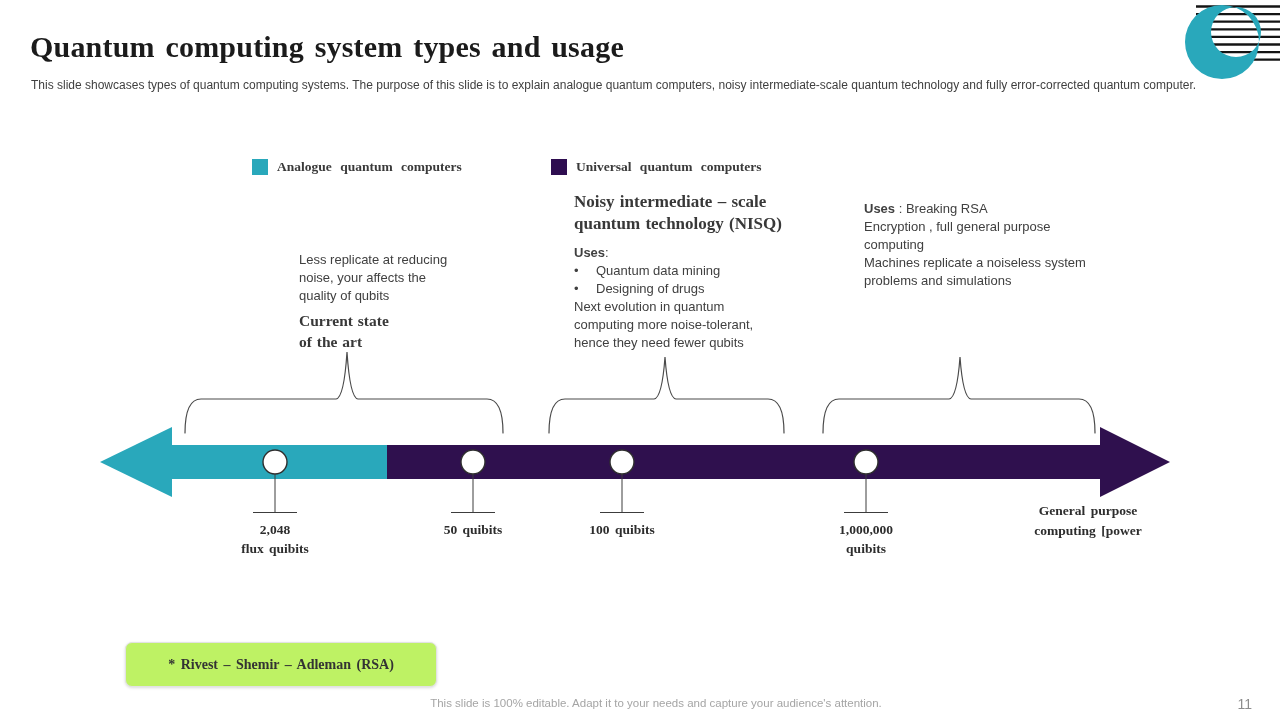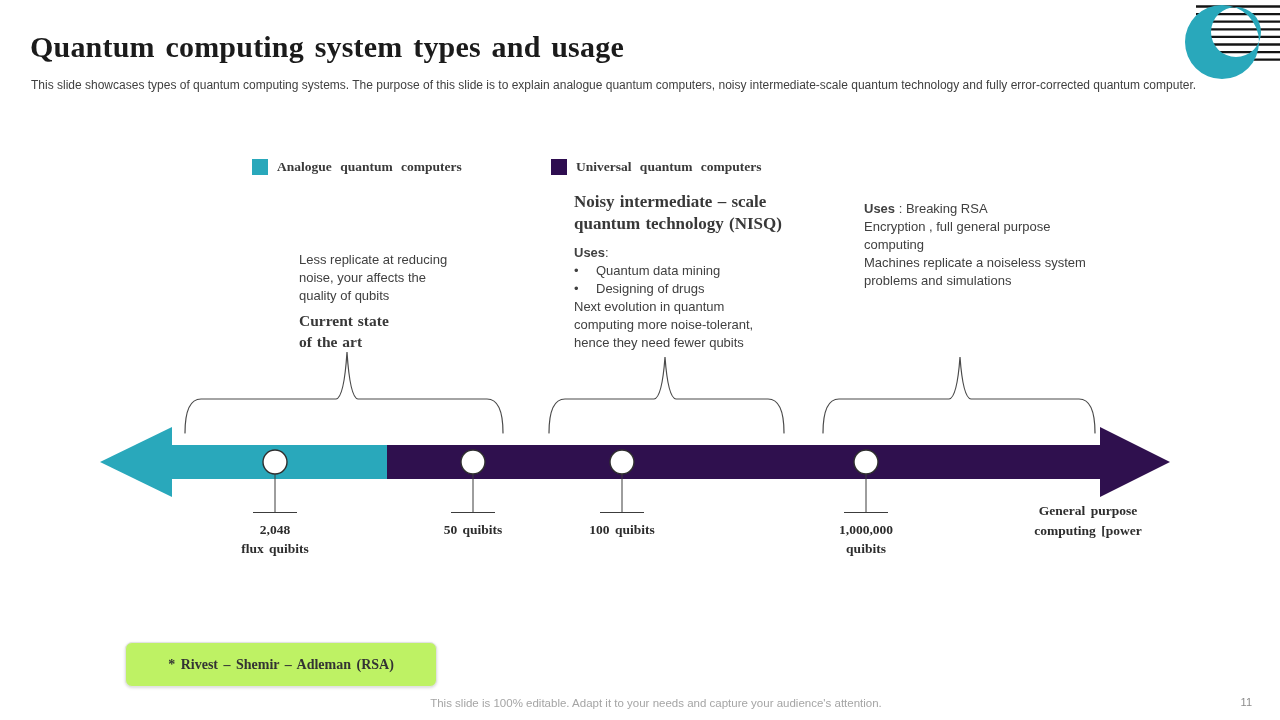--- a/index.html
+++ b/index.html
@@ -31,21 +31,21 @@
              font-family:"Liberation Serif",serif;font-weight:700;font-size:13.5px;
              line-height:20px;color:#2d2d2d;word-spacing:2px;}
 
   .footnote-box{left:125px;top:612px;width:310px;height:43px;background:#bef264;
                 border:1px solid #e2e2e2;border-radius:7px;box-shadow:0 1px 3px rgba(0,0,0,0.15);
                 display:flex;align-items:center;justify-content:center;margin-top:30px;}
   .footnote-text{font-family:"Liberation Serif",serif;font-weight:700;font-size:14px;
                  color:#333333;word-spacing:2px;}
 
   .footer{left:0;top:697px;width:1280px;text-align:center;font-size:11.5px;color:#a5a5a5;margin-left:16px;}
-  .page-num{right:28px;top:696px;font-size:11px;color:#8c8c8c;}
+  .page-num{right:28px;top:696px;font-size:14px;color:#8c8c8c;}
 
   svg{display:block;}
   .diagram-layer{left:0;top:0;pointer-events:none;}
   .logo{left:1180px;top:2px;}
 </style>
 </head>
 <body>
 
 <div class="slide">
 

